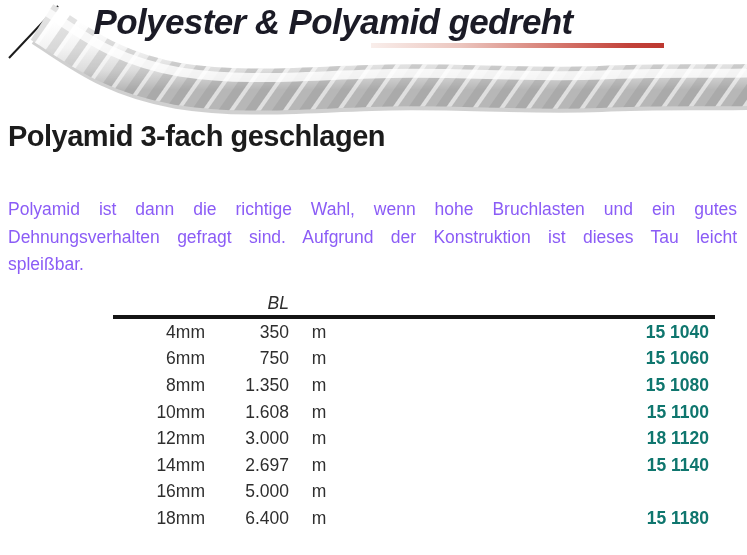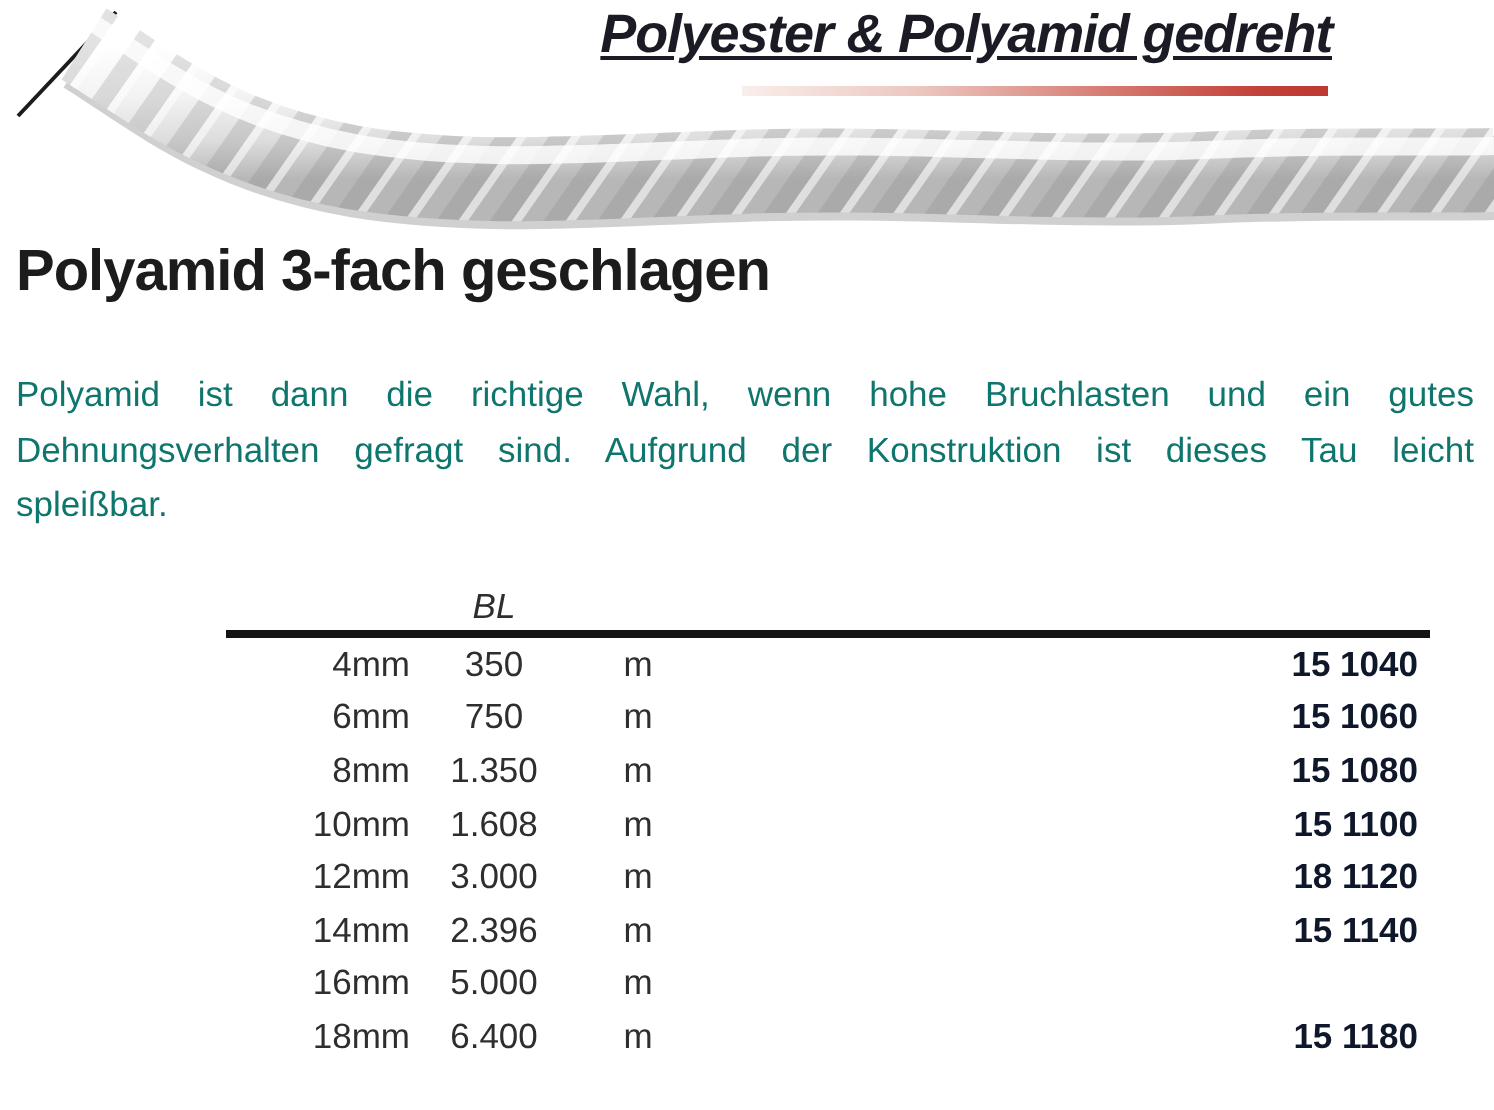--- a/index.html
+++ b/index.html
@@ -6,56 +6,55 @@
   body{
     width:747px;height:555px;position:relative;overflow:hidden;
     background:#ffffff;
     font-family:"Liberation Sans",sans-serif;
     color:#3a3a3a;
   }
   
   .rope-svg{position:absolute;left:0;top:0;width:747px;height:118px;}
   .page-title{
     position:absolute;left:0;top:2px;width:666px;
-    text-align:right;
-    font-size:27px;font-weight:bold;font-style:italic;
+    text-align:center;
+    font-size:35px;font-weight:bold;font-style:italic;
     letter-spacing:-0.6px;
     color:#1b1b26;
     white-space:nowrap;
-    text-decoration:underline;
   }
   .title-underline{
     position:absolute;left:371px;top:43px;width:293px;height:5px;
     background:linear-gradient(90deg,#f9eeeb 0%,#ecc7c0 30%,#d4756b 65%,#c2423a 88%,#bd3830 100%);
   }
   
   .section-heading{
     position:absolute;left:8px;top:120px;
     font-size:29px;font-weight:bold;letter-spacing:-0.5px;
     color:#1c1c1c;white-space:nowrap;
   }
   .intro{
-    position:absolute;left:8px;top:184px;width:729px;
-    font-size:17.5px;line-height:27.6px;color:#0f766e;
+    position:absolute;left:8px;top:196px;width:729px;
+    font-size:17.5px;line-height:27.6px;color:#8b5cf6;
   }
   .intro .jline{text-align:justify;text-align-last:justify;}
   .intro .lline{text-align:left;}
   
   .ptable{position:absolute;left:113px;top:290px;width:602px;font-size:17.5px;color:#2e2e2e;}
   .grid{display:grid;grid-template-columns:92px 84px 60px 1fr;}
   .thead-top{height:24px;align-items:end;font-style:italic;}
   .thead-bot{height:22px;align-items:end;font-style:italic;border-bottom:1.5px solid #2a2a2a;padding-bottom:1px;}
   .thick-rule{height:4px;background:#141414;margin-top:1px;}
   .trow{height:26.6px;align-items:center;}
   .c1{text-align:right;}
-  .c2{text-align:center;}
+  .c2{text-align:right;}
   .c3{text-align:center;}
   .c4{text-align:right;padding-right:6px;}
   .bold{font-weight:bold;}
-  .trow .c4{font-weight:bold;color:#0f172a;}
+  .trow .c4{font-weight:bold;color:#0f766e;}
 </style>
 </head>
 <body>
 
 <svg class="rope-svg" viewBox="0 0 747 118" xmlns="http://www.w3.org/2000/svg">
   <defs>
     <linearGradient id="gRope" x1="0" y1="0" x2="0" y2="1">
       <stop offset="0" stop-color="#ffffff"></stop>
       <stop offset="0.38" stop-color="#f3f3f3"></stop>
       <stop offset="0.72" stop-color="#dcdcdc"></stop>
@@ -122,21 +121,21 @@
         <span class="c4">15 1100</span>
       </div>
       <div class="grid trow">
         <span class="c1">12mm</span>
         <span class="c2">3.000</span>
         <span class="c3">m</span>
         <span class="c4">18 1120</span>
       </div>
       <div class="grid trow">
         <span class="c1">14mm</span>
-        <span class="c2">2.396</span>
+        <span class="c2">2.697</span>
         <span class="c3">m</span>
         <span class="c4">15 1140</span>
       </div>
       <div class="grid trow">
         <span class="c1">16mm</span>
         <span class="c2">5.000</span>
         <span class="c3">m</span>
       </div>
       <div class="grid trow">
         <span class="c1">18mm</span>

